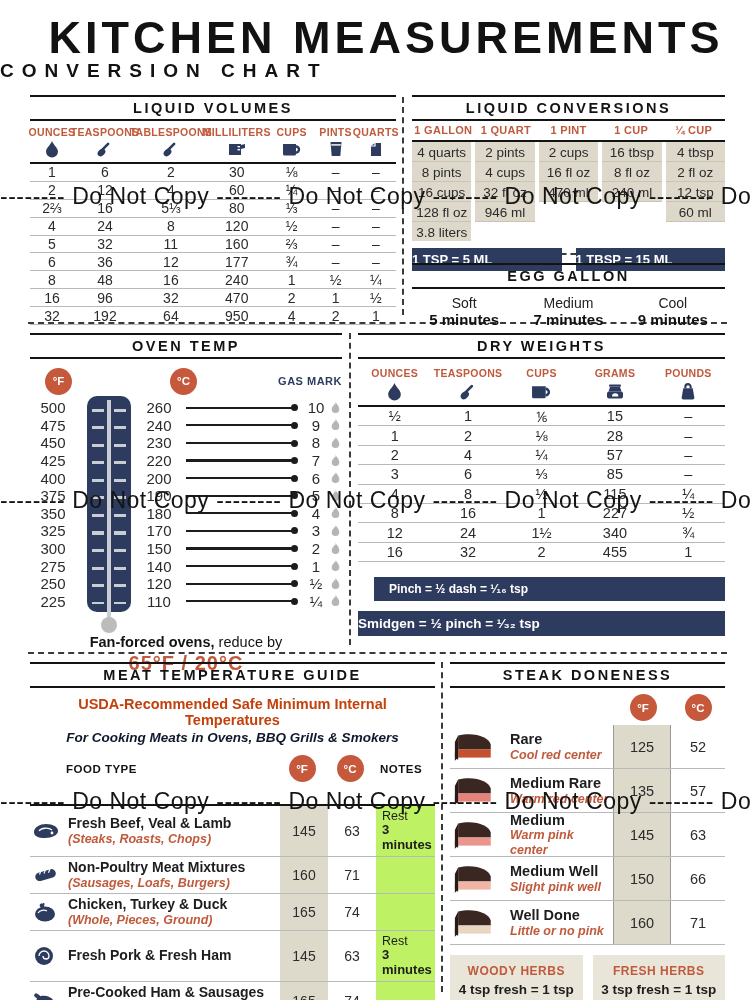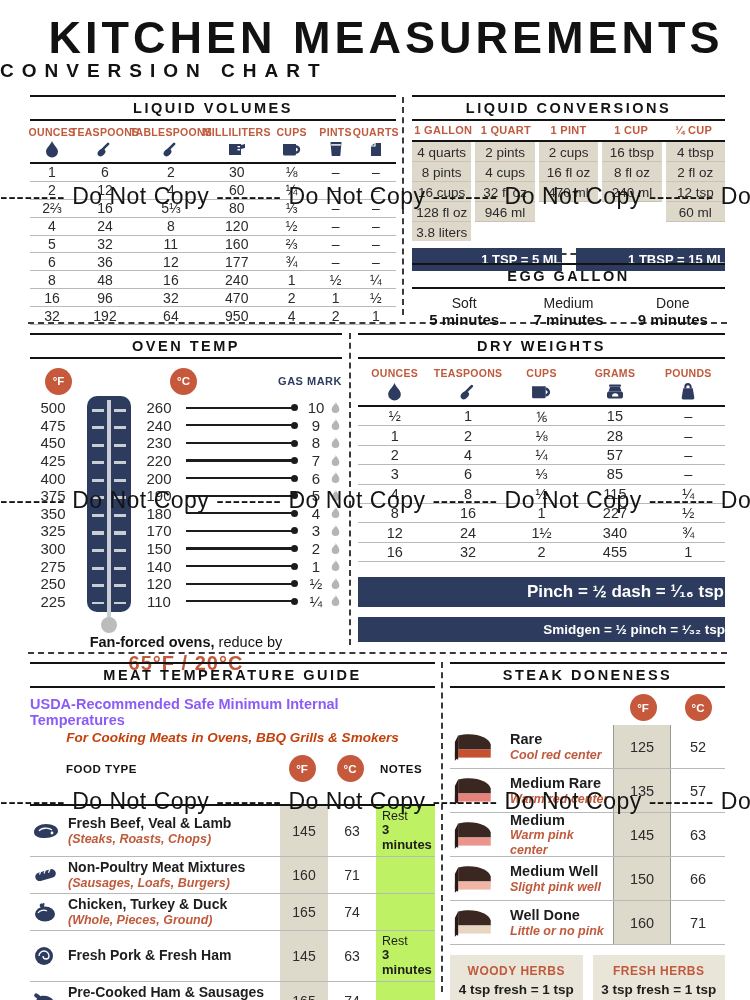--- a/index.html
+++ b/index.html
@@ -13,21 +13,21 @@
   
   .sec{position:absolute;}
   .sec-h{border-top:2.5px solid #131313;border-bottom:2.5px solid #131313;
     text-align:center;font-weight:800;font-size:14.5px;letter-spacing:2.5px;
     padding:3px 0;color:#131313;}
   .colh{color:#c05a3c;font-weight:800;font-size:10.5px;letter-spacing:.3px;text-align:center;}
   .navy{color:#2d3b5e;}
   .circ{width:27px;height:27px;border-radius:50%;background:#c6593b;color:#fff;
     font-weight:800;font-size:11.5px;display:flex;align-items:center;justify-content:center;}
   .navy-badge{background:#2d3b5e;color:#fff;font-weight:700;font-size:13px;
-    text-align:right;padding:4px 0;}
+    text-align:left;padding:4px 0;}
   
   .div-v{position:absolute;border-left:2px dashed #3a3a3a;width:0;}
   .div-h{position:absolute;border-top:2px dashed #3a3a3a;height:0;}
   
   .lv-head{display:flex;margin-top:3px;}
   .lv-headcell{display:flex;flex-direction:column;align-items:center;gap:2px;padding-top:2px;}
   .lv-rule{border-bottom:2.5px solid #131313;padding-bottom:4px;}
   .lv-row{display:flex;align-items:center;height:16.9px;border-bottom:1px solid #b9b9b9;
     font-size:14px;font-weight:500;color:#2b2b2b;}
   .lv-row:last-child{border-bottom:1px solid #b9b9b9;}
@@ -72,25 +72,25 @@
   .ot-footer{margin-top:24px;text-align:center;font-size:14.5px;color:#131313;}
   .ot-footer b{font-weight:800;}
   .ot-footer-val{text-align:center;font-size:20px;font-weight:800;color:#c05a3c;letter-spacing:1px;margin-top:2px;}
   
   .dw-head{display:flex;margin-top:8px;border-bottom:2.5px solid #131313;padding-bottom:4px;}
   .dw-headcell{flex:1;display:flex;flex-direction:column;align-items:center;gap:3px;}
   .dw-row{display:flex;align-items:center;height:18.4px;border-bottom:1px solid #b9b9b9;
     font-size:14.5px;font-weight:500;color:#2b2b2b;}
   .dw-row .dwc{flex:1;text-align:center;}
   .dw-badges{display:flex;gap:18px;margin-top:15px;}
-  .dw-badges .navy-badge{flex:1;font-size:17px;padding:5px 1px;}
+  .dw-badges .navy-badge{flex:1;font-size:12px;padding:5px 15px;margin-left:16px;}
   .dw-badge-full{margin-top:10px;font-size:13.5px;padding:5px 0;}
   
-  .mg-sub1{font-weight:800;font-size:14.5px;margin-top:8px;color:#8b5cf6;}
-  .mg-sub2{text-align:center;font-style:italic;font-weight:600;font-size:13.5px;margin-top:2px;color:#c2410c;}
+  .mg-sub1{text-align:center;font-weight:800;font-size:14.5px;margin-top:8px;color:#c2410c;}
+  .mg-sub2{text-align:center;font-style:italic;font-weight:600;font-size:13.5px;margin-top:2px;color:#0f172a;}
   .mg-colhead{display:flex;align-items:center;margin-top:10px;border-bottom:2px solid #131313;padding-bottom:22px;}
   .mg-ft{width:212px;padding-left:36px;font-weight:800;font-size:11.5px;letter-spacing:.5px;color:#131313;}
   .mg-fcol{width:48px;display:flex;justify-content:center;}
   .mg-ccol{width:48px;display:flex;justify-content:center;}
   .mg-notes{flex:1;font-weight:800;font-size:11.5px;letter-spacing:.5px;color:#131313;padding-left:6px;}
   .mg-row{display:flex;align-items:stretch;border-bottom:1px solid #b9b9b9;}
   .mg-icon{width:36px;display:flex;align-items:center;justify-content:flex-start;padding-left:2px;}
   .mg-name{width:212px;box-sizing:border-box;padding:3px 4px 3px 0;font-size:14px;font-weight:700;
     color:#1d1d1d;line-height:1.12;display:flex;flex-direction:column;justify-content:center;}
   .mg-name em{font-style:italic;color:#c05a3c;font-size:12.5px;font-weight:600;}
@@ -358,21 +358,21 @@
 
     <div class="egg-item">
         <div class="egg-label">Soft</div>
         <div class="egg-time">5 minutes</div>
       </div>
         <div class="egg-item">
         <div class="egg-label">Medium</div>
         <div class="egg-time">7 minutes</div>
       </div>
         <div class="egg-item">
-        <div class="egg-label">Done</div>
+        <div class="egg-label">Cool</div>
         <div class="egg-time">9 minutes</div>
       </div>
       </div>
   </div>
 
   <div class="sec" style="left:30px;top:333px;width:312px">
     <div class="sec-h">OVEN TEMP</div>
     <div class="ot-badges">
       <span class="circ">°F</span>
       <span class="circ">°C</span>

